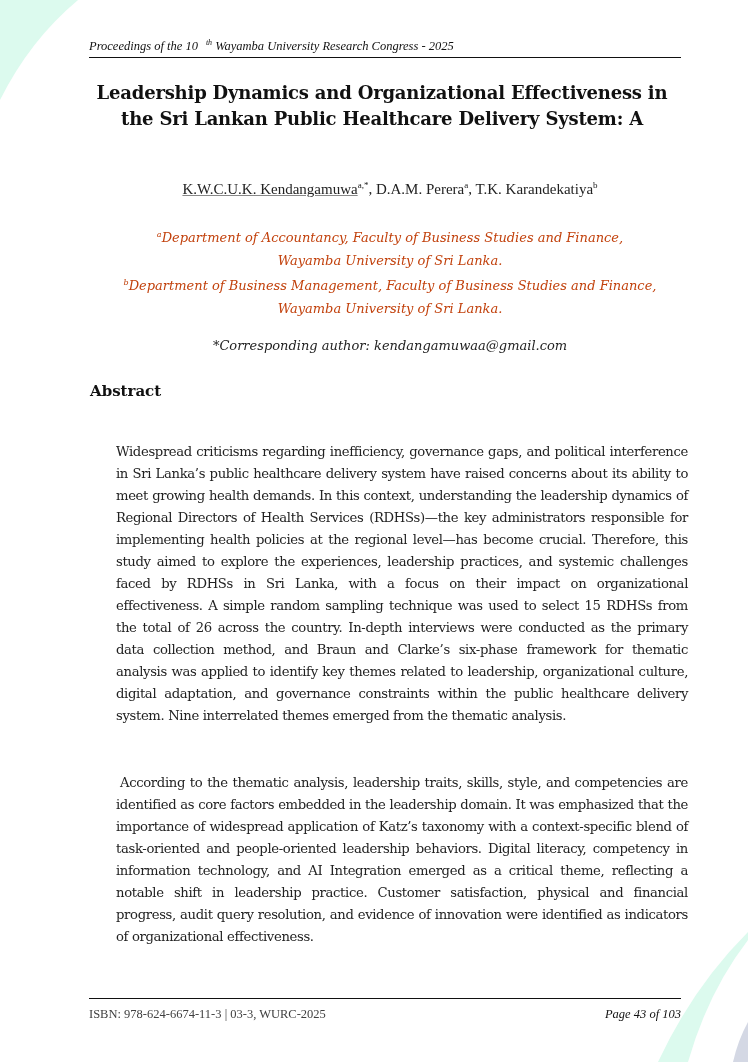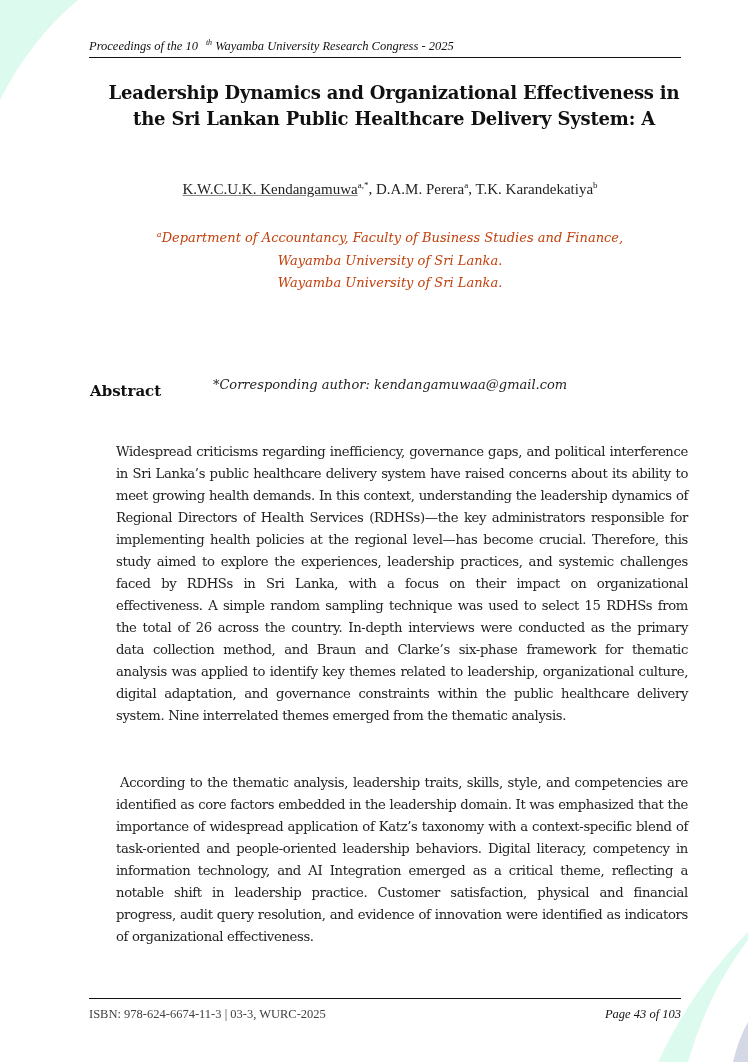--- a/index.html
+++ b/index.html
@@ -14,40 +14,40 @@
 
   .running-head {
     position: absolute; left: 89px; top: 38px; width: 592px;
     font-family: "Liberation Serif", serif; font-style: italic;
     font-size: 12.5px; color: #111; padding-bottom: 3px;
     border-bottom: 1.5px solid #111;
   }
   .running-head sup { font-size: 8px; margin-left: 8px; }
 
   .title {
-    position: absolute; left: 104px; top: 80px; width: 580px;
+    position: absolute; left: 92px; top: 80px; width: 580px;
     text-align: center; font-weight: bold; font-size: 18px; line-height: 26px;
     font-family: "DejaVu Serif", serif; color: #111; letter-spacing: -0.2px;
   }
   .authors {
     position: absolute; left: 90px; top: 180px; width: 600px; text-align: center;
     font-size: 15px; font-family: "Liberation Serif", serif; color: #222;
   }
   .authors .u { text-decoration: underline; text-decoration-color: #888; }
   .authors sup { font-size: 9px; }
 
   .affils {
     position: absolute; left: 90px; top: 224px; width: 600px; text-align: center;
     font-style: italic; font-size: 13px; line-height: 22.5px;
     font-family: "DejaVu Serif", serif; color: #c2410c;
   }
   .affils sup { font-size: 8px; }
   .corresp {
     position: absolute; left: 90px; top: 338px; width: 600px; text-align: center;
-    font-style: italic; font-size: 13px; font-family: "DejaVu Serif", serif; color: #222; margin-top: 39px;
+    font-style: italic; font-size: 13px; font-family: "DejaVu Serif", serif; color: #222;
   }
   .abstract-heading {
     position: absolute; left: 90px; top: 382px; width: 600px; text-align: left;
     font-weight: bold; font-size: 15px; font-family: "DejaVu Serif", serif; color: #111;
   }
   .para {
     position: absolute; left: 104px; width: 572px;
     font-size: 13.2px; line-height: 22px; text-align: justify;
     font-family: "DejaVu Serif", serif; color: #222; letter-spacing: -0.35px;
     margin: 12px;
@@ -87,20 +87,21 @@
   <div>the Sri Lankan Public Healthcare Delivery System: A</div>
 </div>
 
 <div class="authors">
   <span class="u">K.W.C.U.K. Kendangamuwa</span><sup>a,*</sup><span>, </span><span>D.A.M. Perera</span><sup>a</sup><span>, </span><span>T.K. Karandekatiya</span><sup>b</sup>
 </div>
 
 <div class="affils">
   <div><sup>a</sup><span>Department of Accountancy, Faculty of Business Studies and Finance,</span></div>
   <div>Wayamba University of Sri Lanka.</div>
+  <div><sup>b</sup><span>Department of Business Management, Faculty of Business Studies and Finance,</span></div>
   <div>Wayamba University of Sri Lanka.</div>
 </div>
 
 <div class="corresp">*Corresponding author: kendangamuwaa@gmail.com</div>
 
 <div class="abstract-heading">Abstract</div>
 
 <p class="para p1">Widespread criticisms regarding inefficiency, governance gaps, and political interference in Sri Lanka’s public healthcare delivery system have raised concerns about its ability to meet growing health demands. In this context, understanding the leadership dynamics of Regional Directors of Health Services (RDHSs)—the key administrators responsible for implementing health policies at the regional level—has become crucial. Therefore, this study aimed to explore the experiences, leadership practices, and systemic challenges faced by RDHSs in Sri Lanka, with a focus on their impact on organizational effectiveness. A simple random sampling technique was used to select 15 RDHSs from the total of 26 across the country. In-depth interviews were conducted as the primary data collection method, and Braun and Clarke’s six-phase framework for thematic analysis was applied to identify key themes related to leadership, organizational culture, digital adaptation, and governance constraints within the public healthcare delivery system. Nine interrelated themes emerged from the thematic analysis.</p>
 <p class="para p2">According to the thematic analysis, leadership traits, skills, style, and competencies are identified as core factors embedded in the leadership domain. It was emphasized that the importance of widespread application of Katz’s taxonomy with a context-specific blend of task-oriented and people-oriented leadership behaviors. Digital literacy, competency in information technology, and AI Integration emerged as a critical theme, reflecting a notable shift in leadership practice. Customer satisfaction, physical and financial progress, audit query resolution, and evidence of innovation were identified as indicators of organizational effectiveness.</p>
 

